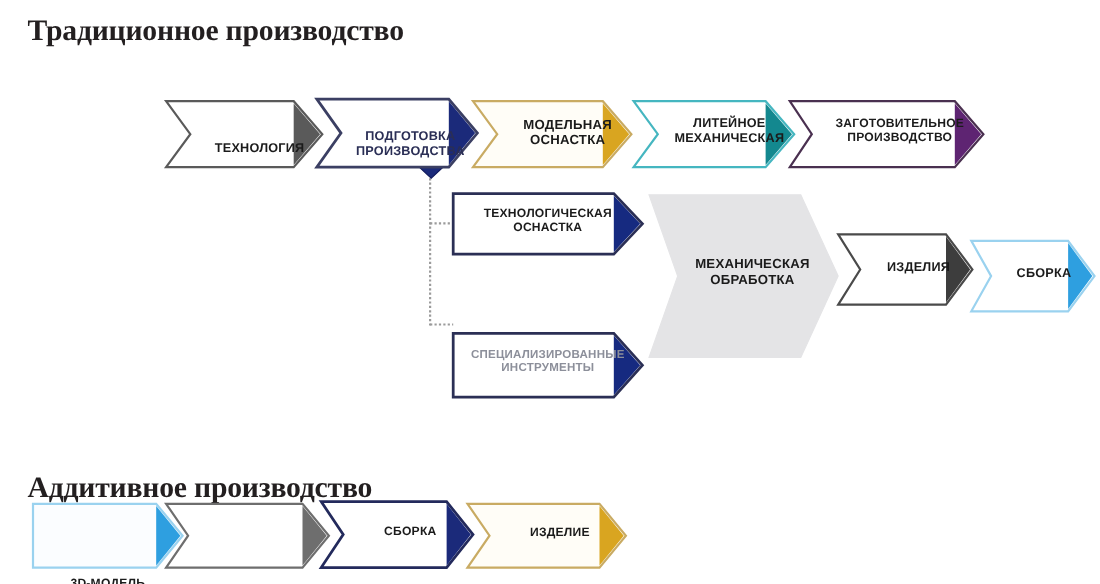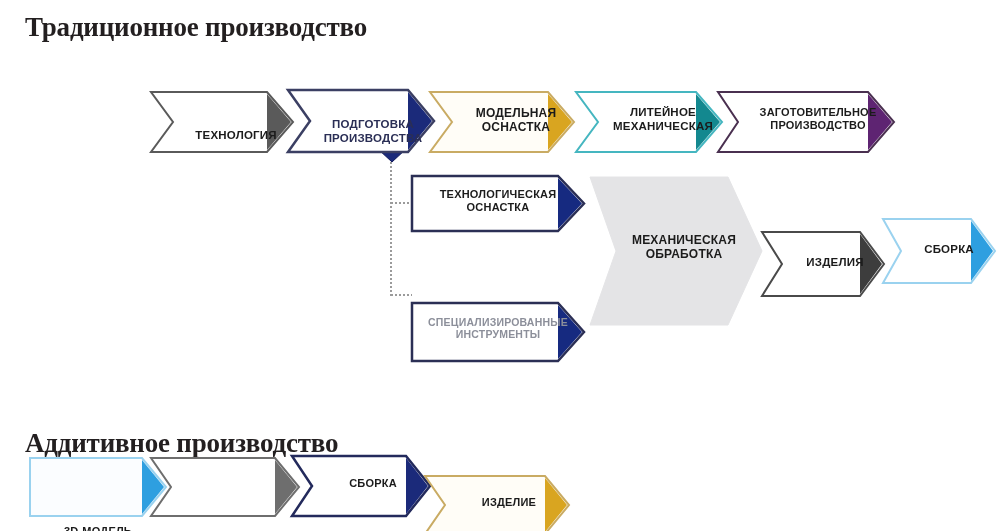--- a/index.html
+++ b/index.html
@@ -142,21 +142,21 @@
 
   <div class="chev" id="chev-special-tools" style="left:412px; top:267px; width:172px; height:58px;margin-top:36px;">
     <svg width="172" height="58" viewBox="0 0 172 58" preserveAspectRatio="none">
       <polygon points="0,0 146,0 172,29 146,58 0,58" fill="#ffffff" stroke="#2b2f55" stroke-width="2.5"></polygon>
       <polygon points="146,2 170,29 146,56" fill="#162a80"></polygon>
     </svg>
     <div class="chev-label lbl-dim" style="top:13px; font-size:10.5px; padding-right:24px;">СПЕЦИАЛИЗИРОВАННЫЕ
 ИНСТРУМЕНТЫ</div>
   </div>
 
-  <div class="chev" id="chev-parts" style="left:762px; top:232px; width:122px; height:68px;">
+  <div class="chev" id="chev-parts" style="left:762px; top:213px; width:122px; height:68px;">
     <svg width="122" height="64" viewBox="0 0 122 64" preserveAspectRatio="none">
       <polygon points="0,0 98,0 122,32 98,64 0,64 20,32" fill="#ffffff" stroke="#4a4a4a" stroke-width="2"></polygon>
       <polygon points="98,2 120,32 98,62" fill="#3d3d3d"></polygon>
     </svg>
     <div class="chev-label" style="top:24px; font-size:11.5px; padding-left:12px; padding-right:16px;">ИЗДЕЛИЯ</div>
   </div>
 
   <div class="chev" id="chev-assembly" style="left:883px; top:219px; width:112px; height:64px;">
     <svg width="112" height="64" viewBox="0 0 112 64" preserveAspectRatio="none">
       <polygon points="0,0 88,0 112,32 88,64 0,64 18,32" fill="#ffffff" stroke="#9ad2ef" stroke-width="2"></polygon>
@@ -181,21 +181,21 @@
   </div>
 
   <div class="chev" id="chev-assembly-add" style="left:292px; top:456px; width:138px; height:60px;">
     <svg width="138" height="60" viewBox="0 0 138 60" preserveAspectRatio="none">
       <polygon points="0,0 114,0 138,30 114,60 0,60 20,30" fill="#ffffff" stroke="#232a5c" stroke-width="2.5"></polygon>
       <polygon points="114,2 136,30 114,58" fill="#1b2a7a"></polygon>
     </svg>
     <div class="chev-label" style="top:21px; font-size:11px; padding-left:12px; padding-right:18px;">СБОРКА</div>
   </div>
 
-  <div class="chev" id="chev-product-add" style="left:425px; top:476px; width:144px; height:56px;">
+  <div class="chev" id="chev-product-add" style="left:425px; top:458px; width:144px; height:56px;">
     <svg width="144" height="58" viewBox="0 0 144 58" preserveAspectRatio="none">
       <polygon points="0,0 120,0 144,29 120,58 0,58 20,29" fill="#fffdf7" stroke="#c9ab63" stroke-width="2"></polygon>
       <polygon points="120,2 142,29 120,56" fill="#d9a520"></polygon>
     </svg>
     <div class="chev-label" style="top:20px; font-size:11px; padding-left:12px; padding-right:18px;">ИЗДЕЛИЕ</div>
   </div>
 
 </div>
 
 </body></html>

